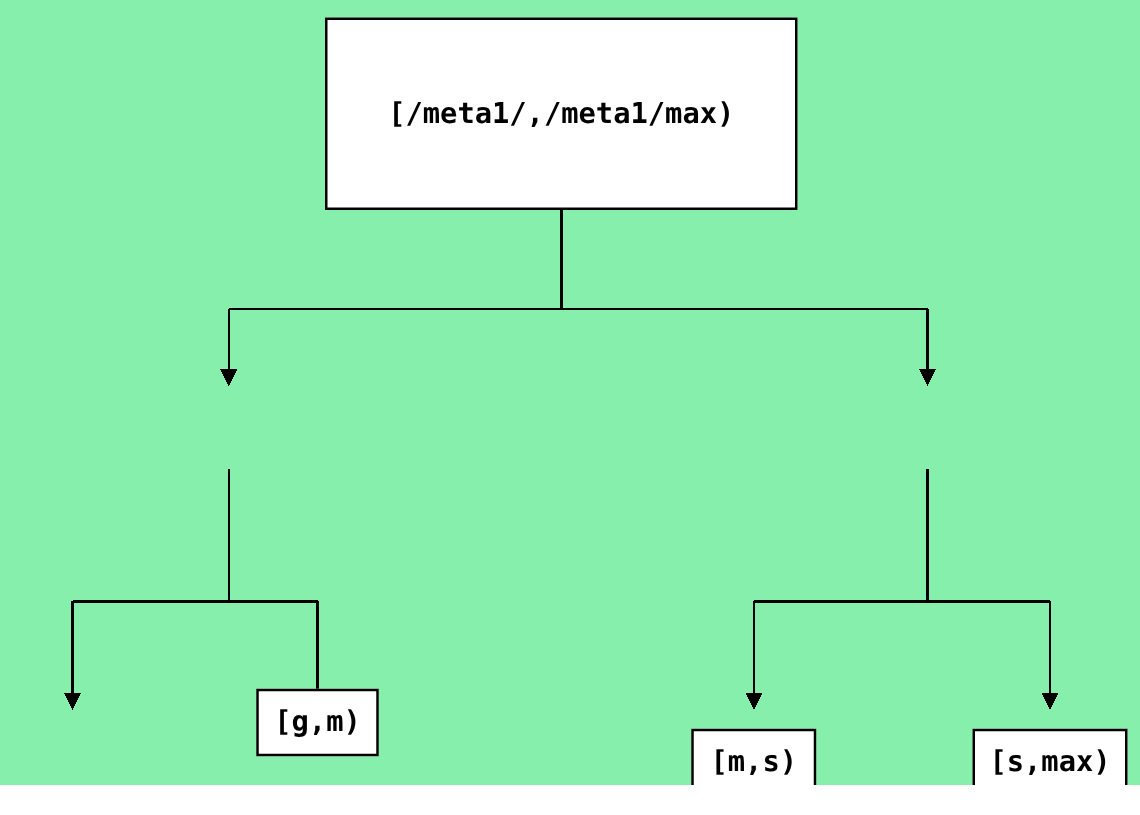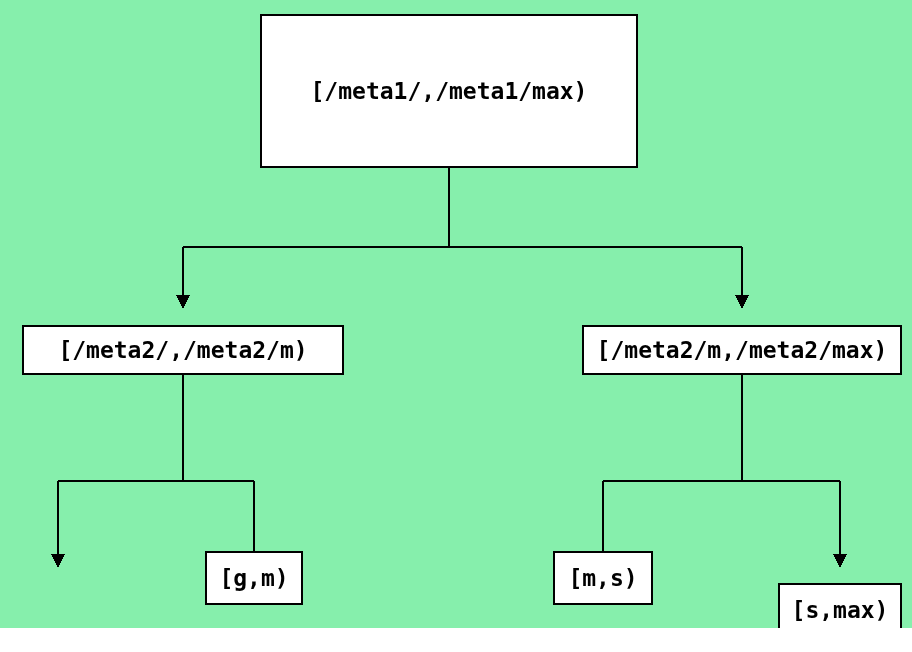--- a/index.html
+++ b/index.html
@@ -34,21 +34,21 @@
     font-weight: bold;
     font-size: 23px;
     line-height: 1;
     white-space: nowrap;
   }
   #node-root   { left: 260px; top: 14px;  width: 378px; height: 154px; }
   #node-left   { left: 22px;  top: 325px; width: 322px; height: 50px;  }
   #node-right  { left: 582px; top: 325px; width: 320px; height: 50px;  }
   #leaf-ag     { left: 8px;   top: 583px; width: 100px; height: 54px;  }
   #leaf-gm     { left: 205px; top: 551px; width: 98px;  height: 54px;  }
-  #leaf-ms     { left: 553px; top: 551px; width: 100px; height: 54px;  }
+  #leaf-ms     { left: 553px; top: 583px; width: 100px; height: 54px;  }
   #leaf-smax   { left: 778px; top: 583px; width: 124px; height: 54px;  }
   .edge-line {
     stroke: #000000;
     stroke-width: 2;
     fill: none;
   }
   .arrow-head {
     fill: #000000;
     stroke: none;
   }
@@ -79,27 +79,21 @@
     <path class="edge-line" d="M603 481 L603 556"></path>
     <path class="edge-line" d="M840 481 L840 556"></path>
     <polygon class="arrow-head" points="596,554 610,554 603,568"></polygon>
     <polygon class="arrow-head" points="833,554 847,554 840,568"></polygon>
   </svg>
 
   <div class="node" id="node-root">
     <span>[/meta1/,/meta1/max)</span>
   </div>
 
-  <div class="node" id="node-left">
-    <span>[/meta2/,/meta2/m)</span>
-  </div>
 
-  <div class="node" id="node-right">
-    <span>[/meta2/m,/meta2/max)</span>
-  </div>
 
 
   <div class="node" id="leaf-gm">
     <span>[g,m)</span>
   </div>
 
   <div class="node" id="leaf-ms">
     <span>[m,s)</span>
   </div>
 

